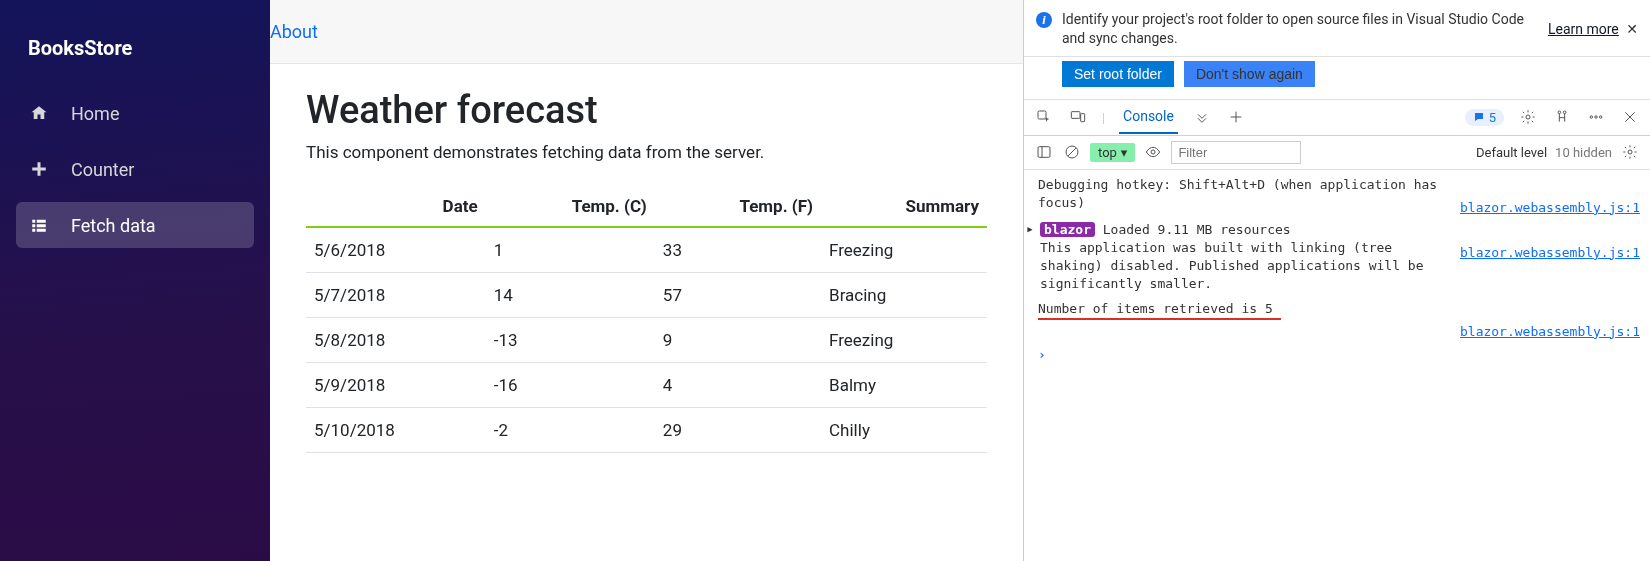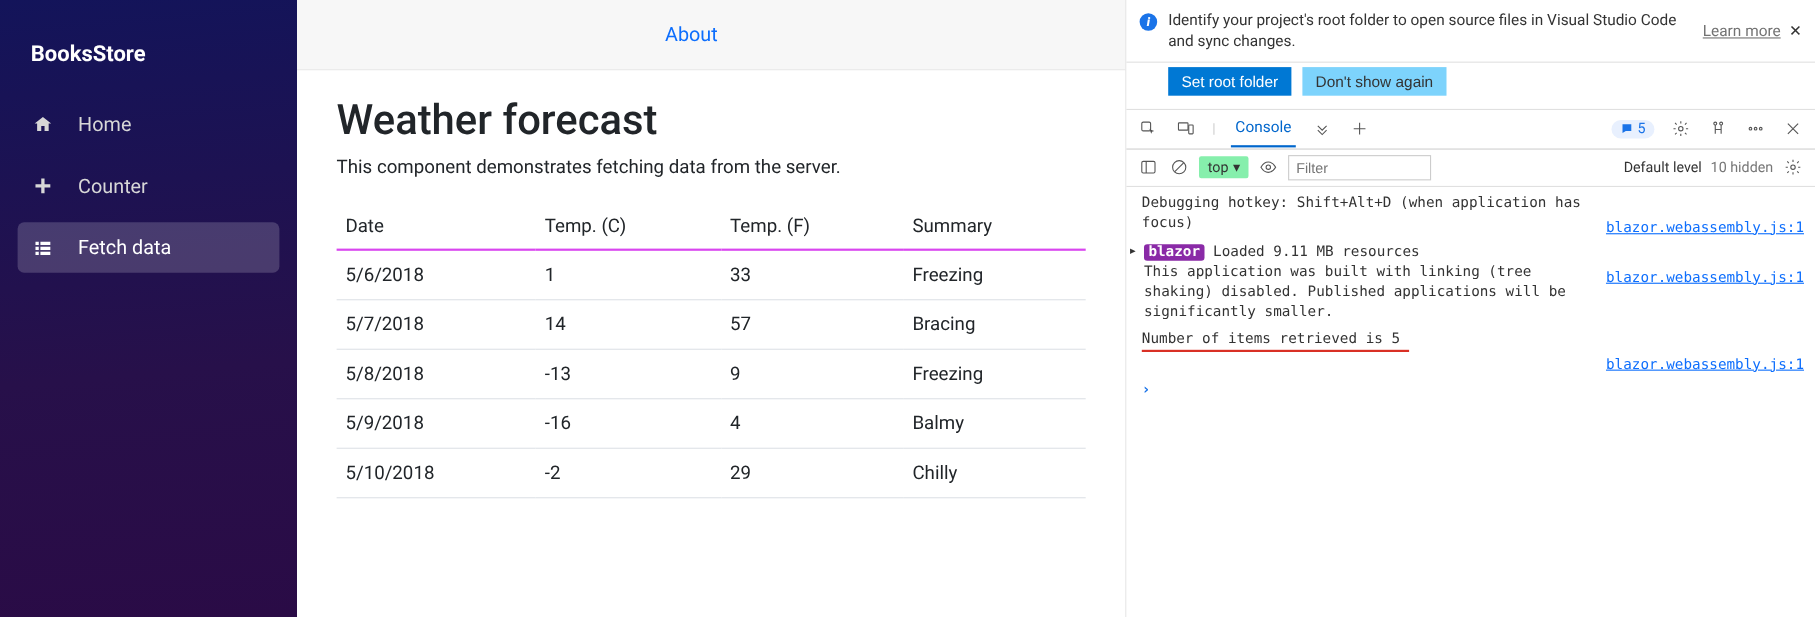--- a/index.html
+++ b/index.html
@@ -61,38 +61,38 @@
     .main-wrap {
       margin-left: 270px;
       height: 100%;
       display: flex;
       flex-direction: column;
       background: #f7f7f7;
     }
     .top-row {
       height: 64px;
       display: flex;
-      justify-content: center;
+      justify-content: flex-start;
       align-items: center;
       padding: 0 36px 0 0;
       background: #f7f7f7;
       border-bottom: 1px solid #e5e5e5;
       font-size: 18px;
     }
     .top-row a { color: #0d6efd; text-decoration: none; }
     .content {
       flex: 1;
       background: #fff;
       padding: 24px 36px;
       overflow: auto;
     }
     .content h1 { font-size: 38px; font-weight: 500; margin-bottom: 10px;}
     .content .sub { font-size: 17px; margin-bottom: 24px;}
     table.tbl { width: 100%; border-collapse: collapse; font-size: 17px;}
-    table.tbl th { text-align: left; font-weight: 400; padding: 10px 8px; border-bottom: 2px solid #d946ef;}
+    table.tbl th { text-align: right; font-weight: 700; padding: 10px 8px; border-bottom: 2px solid #84cc16;}
     table.tbl td { padding: 12px 8px; border-bottom: 1px solid #dee2e6;}
 
     
     .devtools {
       flex: 1;
       height: 100%;
       display: flex;
       flex-direction: column;
       background: #fff;
       font-size: 12.5px;
@@ -107,25 +107,25 @@
     }
     .info-icon-circle {
       width: 16px; height: 16px; border-radius: 50%;
       background: #1a73e8; color: #fff;
       display: flex; align-items: center; justify-content: center;
       font-weight: 900; font-size: 11px; font-style: italic;
       flex-shrink: 0; margin-top: 2px;
     }
     .info-text { flex: 1; font-size: 14px; line-height: 1.35;}
     .learn-more { white-space: nowrap; align-self: center; font-size: 14px;}
-    .learn-more a { text-decoration: underline; color: #737373;}
+    .learn-more a { text-decoration: underline; color: #0f172a;}
     .learn-close { margin-left: 4px; font-size: 14px;}
     .info-actions { display: flex; gap: 10px; padding: 4px 12px 12px 38px; border-bottom: 1px solid #e0e0e0;}
     .btn-primary { background: #0078d4; color:#fff; border:none; padding: 5px 12px; font-size: 14px; cursor: pointer;}
-    .btn-secondary{ background: #7dd3fc; color:#333; border:none; padding: 5px 12px; font-size: 14px; cursor: pointer;}
+    .btn-secondary{ background: #3b82f6; color:#333; border:none; padding: 5px 12px; font-size: 14px; cursor: pointer;}
 
     .dt-tabs {
       display: flex; align-items: center; gap: 14px;
       padding: 4px 10px;
       border-bottom: 1px solid #d0d0d0;
       height: 36px;
     }
     .dt-spacer { flex: 1; }
     .dt-ico-btn { width: 20px; height: 20px; display:flex; align-items:center; justify-content:center; cursor:pointer; color:#555;}
     .dt-ico-btn svg { width: 16px; height: 16px; fill: none; stroke: currentColor; stroke-width: 1.5;}

